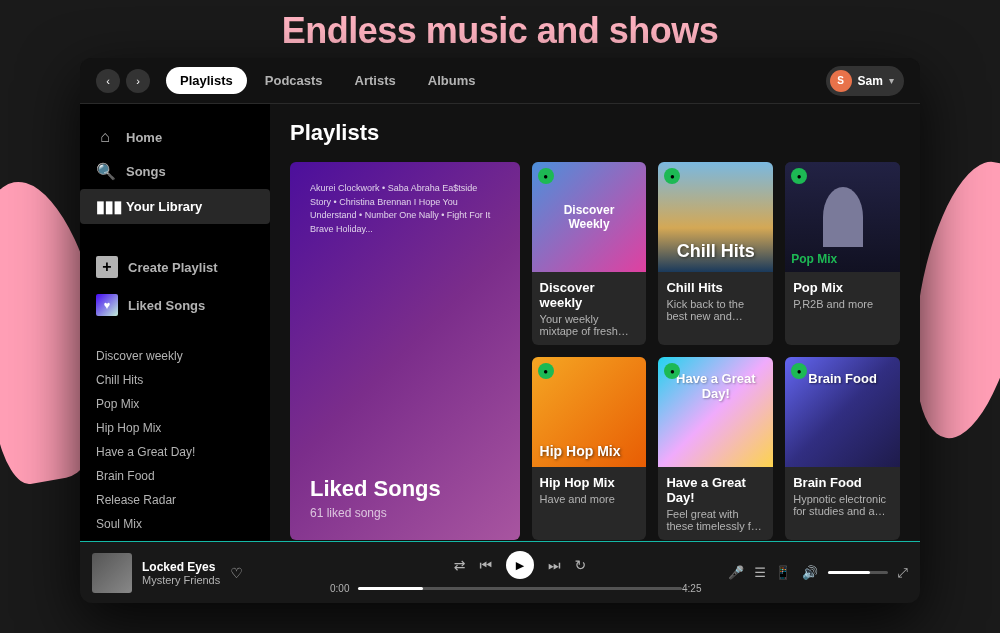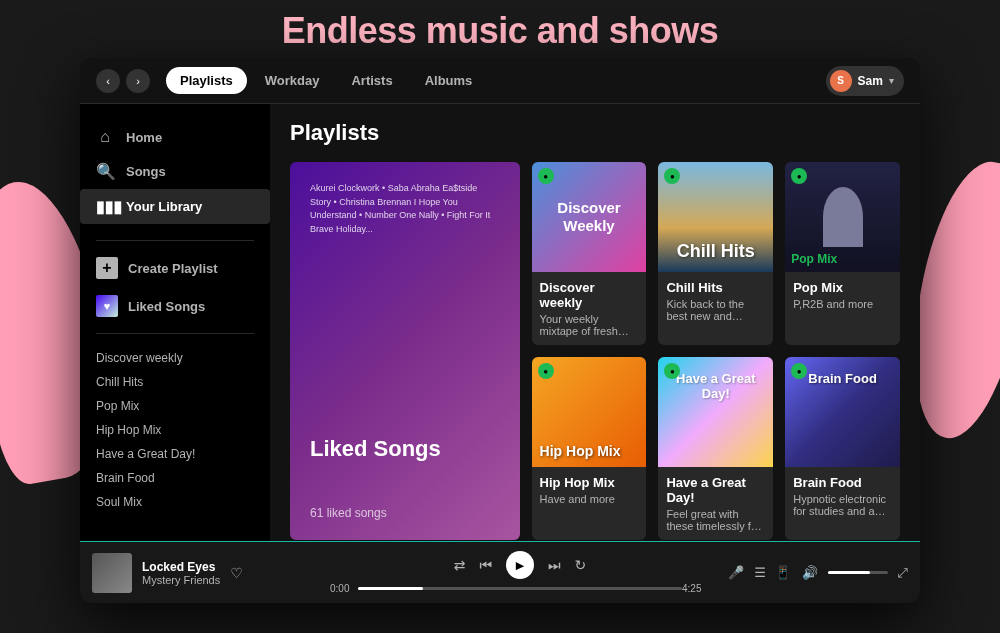--- a/index.html
+++ b/index.html
@@ -263,21 +263,20 @@
     
     .liked-songs-card {
       background: linear-gradient(135deg, #4c0f9c, #7b2d8b, #a855a0);
       height: 100%;
       display: flex;
       flex-direction: column;
       justify-content: flex-end;
       padding: 20px;
       position: relative;
       min-height: 200px;
-      gap: 40px;
     }
     .liked-songs-title {
       font-size: 22px;
       font-weight: 700;
       color: #fff;
     }
     .liked-songs-count {
       font-size: 12px;
       color: rgba(255,255,255,0.7);
       margin-top: 4px;
@@ -295,21 +294,21 @@
     
     .discover-card-img {
       background: linear-gradient(135deg, #4c8fdb, #e040a0);
       display: flex;
       align-items: center;
       justify-content: center;
       flex-direction: column;
     }
     .discover-label {
       color: #fff;
-      font-size: 15px;
+      font-size: 12px;
       font-weight: 900;
       text-align: center;
       line-height: 1.2;
     }
     .spotify-badge {
       position: absolute;
       top: 6px;
       left: 6px;
       width: 16px;
       height: 16px;
@@ -507,21 +506,21 @@
 
 <div class="app-window">
 
   <div class="top-bar">
     <div class="nav-arrows">
       <div class="nav-arrow">‹</div>
       <div class="nav-arrow">›</div>
     </div>
     <div class="tab-bar">
       <div class="tab active">Playlists</div>
-      <div class="tab">Workday</div>
+      <div class="tab">Podcasts</div>
       <div class="tab">Artists</div>
       <div class="tab">Albums</div>
     </div>
     <div class="user-area">
       <div class="user-avatar">S</div>
       <span class="user-name">Sam</span>
       <span class="chevron-down">▾</span>
     </div>
   </div>
 
@@ -552,20 +551,21 @@
         <span>Liked Songs</span>
       </div>
       <div class="sidebar-divider"></div>
       <div class="sidebar-list">
         <div class="sidebar-list-item">Discover weekly</div>
         <div class="sidebar-list-item">Chill Hits</div>
         <div class="sidebar-list-item">Pop Mix</div>
         <div class="sidebar-list-item">Hip Hop Mix</div>
         <div class="sidebar-list-item">Have a Great Day!</div>
         <div class="sidebar-list-item">Brain Food</div>
+        <div class="sidebar-list-item">Release Radar</div>
         <div class="sidebar-list-item">Soul Mix</div>
 
       </div>
     </div>
 
     <div class="content">
       <div class="content-title">Playlists</div>
 
       <div style="display:grid; grid-template-columns: 2fr 1fr 1fr 1fr; grid-template-rows: auto auto; gap:12px;">
 

